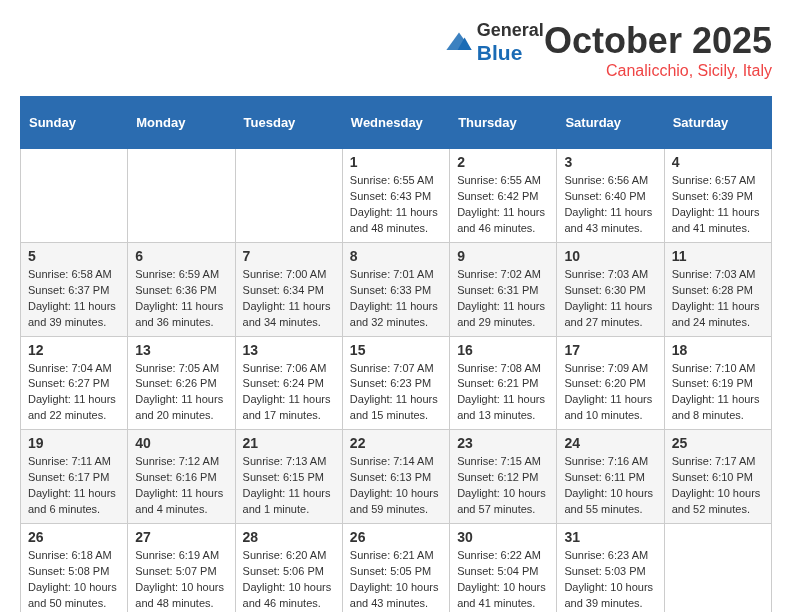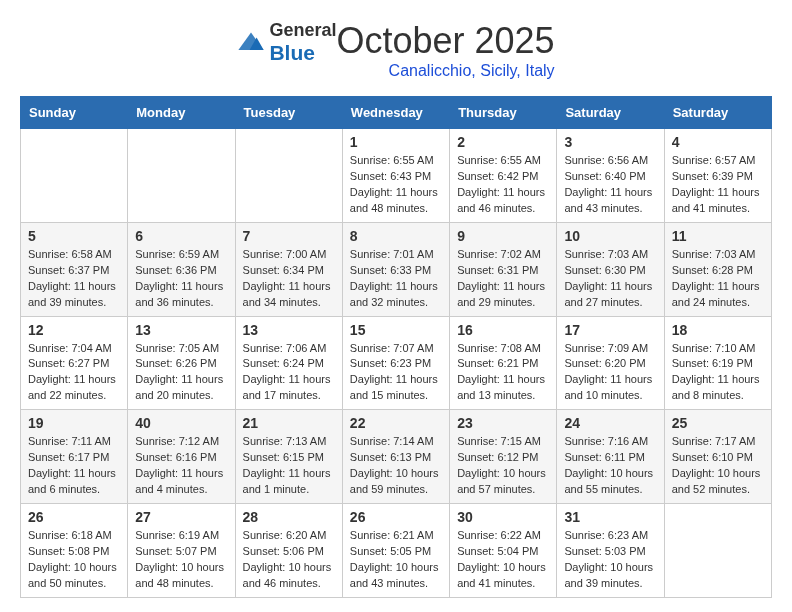--- a/index.html
+++ b/index.html
@@ -5,21 +5,21 @@
     * { box-sizing: border-box; margin: 0; padding: 0; }
     body {
       font-family: Arial, sans-serif;
       background: #fff;
       width: 792px;
       min-height: 612px;
       padding: 20px;
     }
     .header {
       display: flex;
-      justify-content: center;
+      justify-content: flex-end;
       align-items: flex-start;
       margin-bottom: 16px;
     }
     .logo {
       display: flex;
       align-items: center;
       gap: 4px;
     }
     .logo-text-general {
       font-size: 18px;
@@ -33,37 +33,37 @@
     }
     .logo-icon {
       width: 28px;
       height: 28px;
     }
     .title-section {
       text-align: right;
     }
     .month-title {
       font-size: 36px;
-      font-weight: normal;
+      font-weight: bold;
       color: #333;
     }
     .location {
       font-size: 16px;
-      color: #1d4ed8;
+      color: #ef4444;
     }
     .calendar {
       width: 100%;
       border-collapse: collapse;
       border: 1px solid #ccc;
     }
     .calendar th {
       background-color: #2b6cb0;
       color: #fff;
       text-align: left;
-      padding: 8px 8px;
+      padding: 18px 8px;
       font-size: 13px;
       font-weight: bold;
       border: 1px solid #2b6cb0;
     }
     .calendar td {
       border: 1px solid #ccc;
       vertical-align: top;
       padding: 5px 7px;
       width: calc(100% / 7);
       min-height: 80px;

